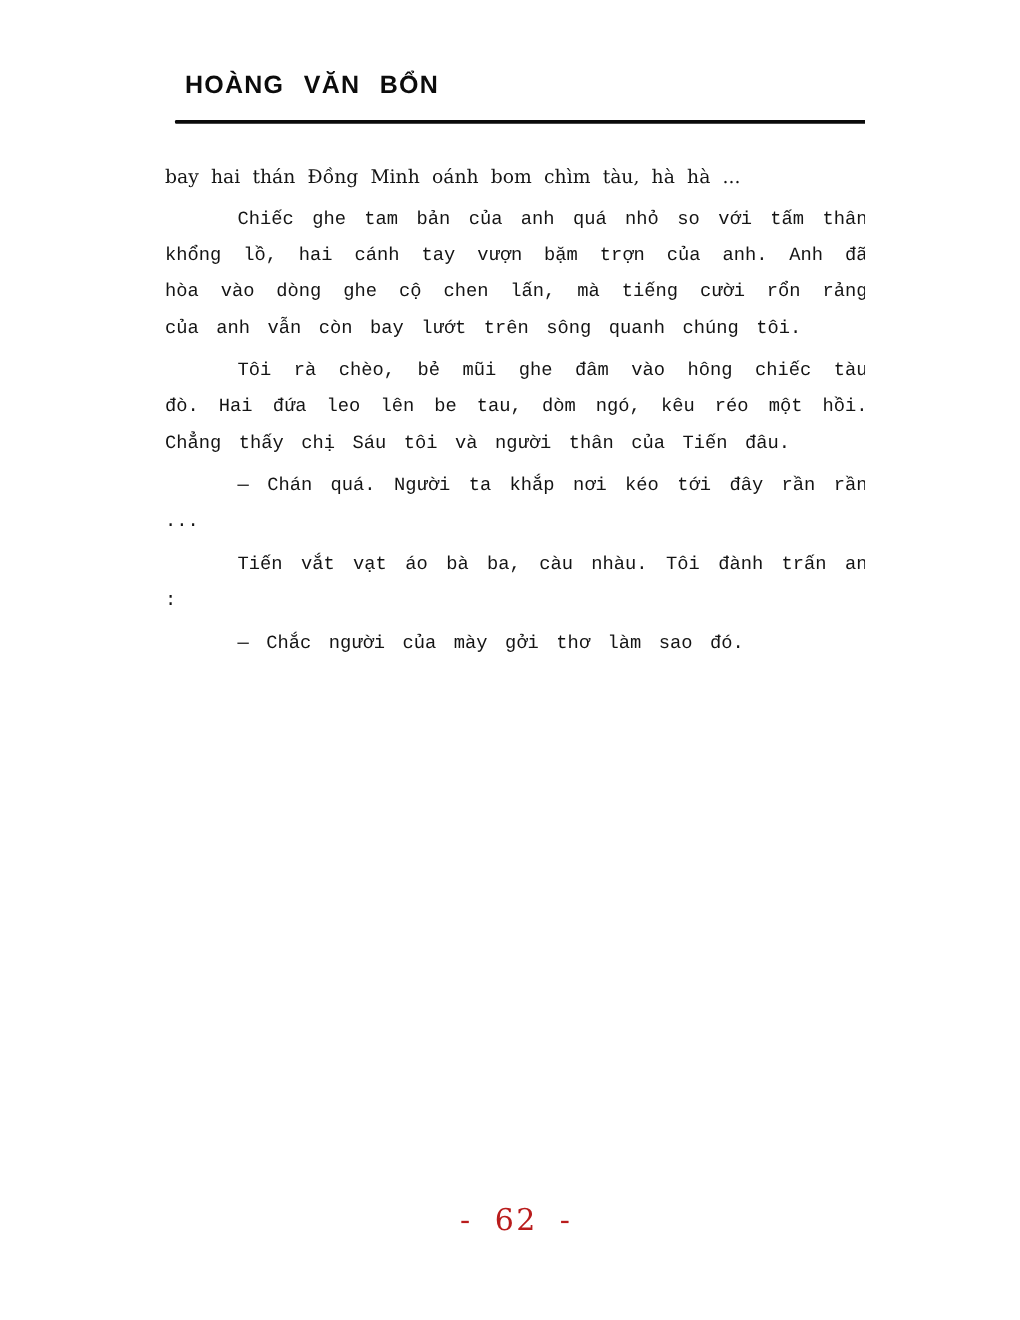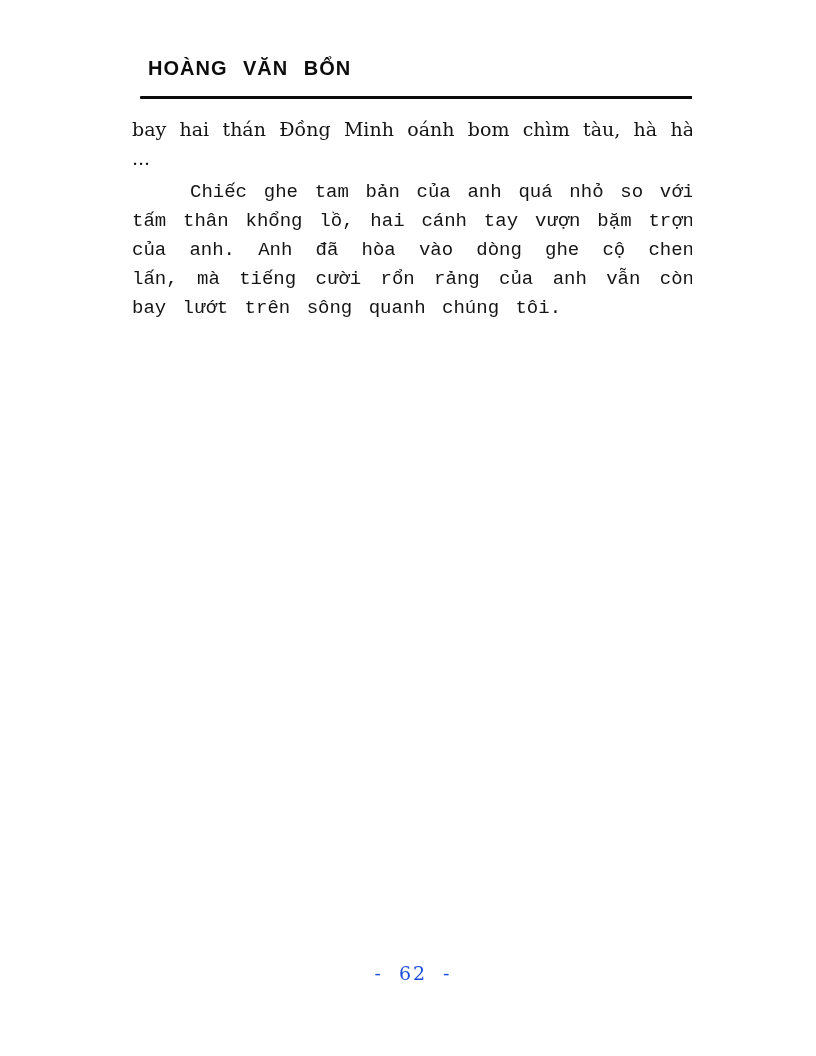--- a/index.html
+++ b/index.html
@@ -34,53 +34,57 @@
   }
   .head-rule {
     margin-top: 16px;
     margin-left: 8px;
     width: 554px;
     height: 3px;
     background: #0a0a0a;
     border-radius: 1px;
   }
   .body-text {
-    margin-top: 16px;
-    font-size: 19px;
+    margin-top: 28px;
+    font-size: 15px;
     line-height: 29px;
     text-align: justify;
     word-spacing: 5px;
   }
   .body-text p {
     margin: 0 0 5px 0;
   }
   .body-text p.indent {
     text-indent: 58px;
     font-family: Liberation Mono, monospace;
   }
   .folio {
     position: absolute;
     left: 132px;
     top: 962px;
     width: 562px;
     text-align: center;
-    font-size: 19px;
+    font-size: 24px;
     letter-spacing: 2px;
     word-spacing: 8px;
-    color: #1d4ed8;
+    color: #b91c1c;
   }
 </style>
 </head>
 <body>
 
 <div class="page">
   <div class="content">
     <div class="running-head">HOÀNG VĂN BỔN</div>
     <div class="head-rule"></div>
 
     <div class="body-text">
       <p>bay hai thán Đồng Minh oánh bom chìm tàu, hà hà ...</p>
       <p class="indent">Chiếc ghe tam bản của anh quá nhỏ so với tấm thân khổng lồ, hai cánh tay vượn bặm trợn của anh. Anh đã hòa vào dòng ghe cộ chen lấn, mà tiếng cười rổn rảng của anh vẫn còn bay lướt trên sông quanh chúng tôi.</p>
+      <p class="indent">Tôi rà chèo, bẻ mũi ghe đâm vào hông chiếc tàu đò. Hai đứa leo lên be tau, dòm ngó, kêu réo một hồi. Chẳng thấy chị Sáu tôi và người thân của Tiến đâu.</p>
+      <p class="indent">— Chán quá. Người ta khắp nơi kéo tới đây rần rần ...</p>
+      <p class="indent">Tiến vắt vạt áo bà ba, càu nhàu. Tôi đành trấn an :</p>
+      <p class="indent">— Chắc người của mày gởi thơ làm sao đó.</p>
     </div>
   </div>
 
   <div class="folio">- 62 -</div>
 </div>
 
 </body></html>

